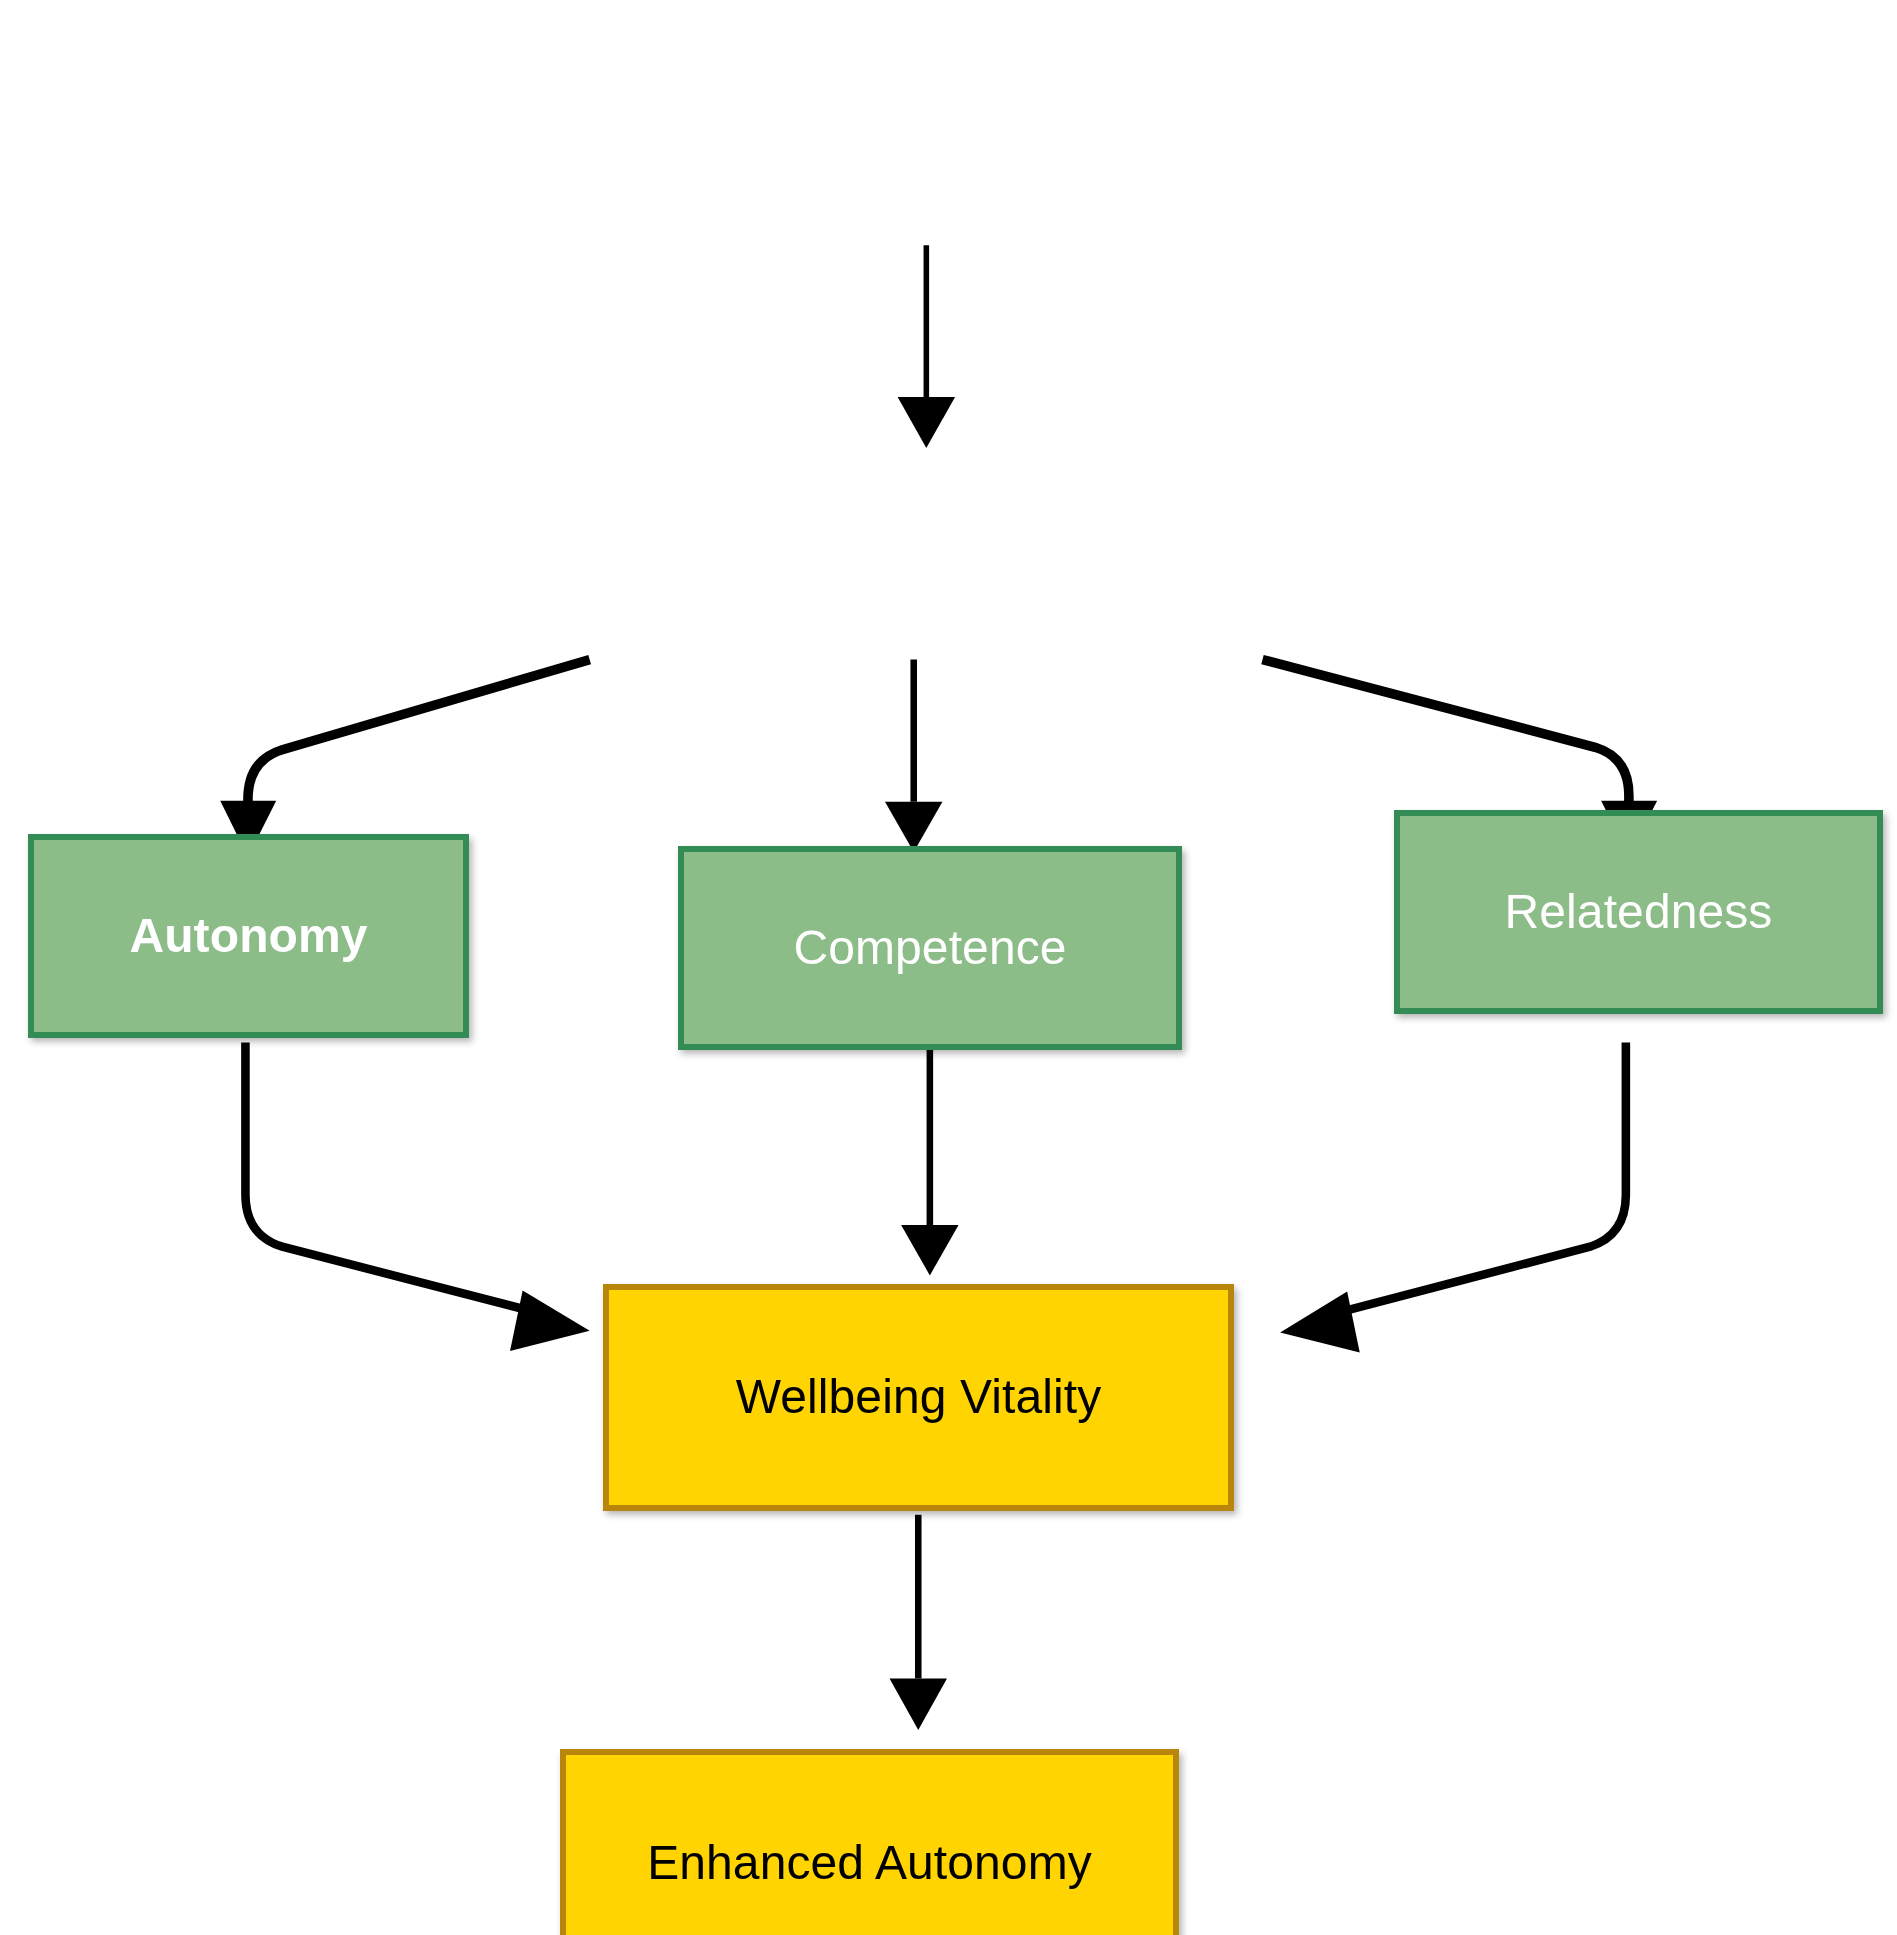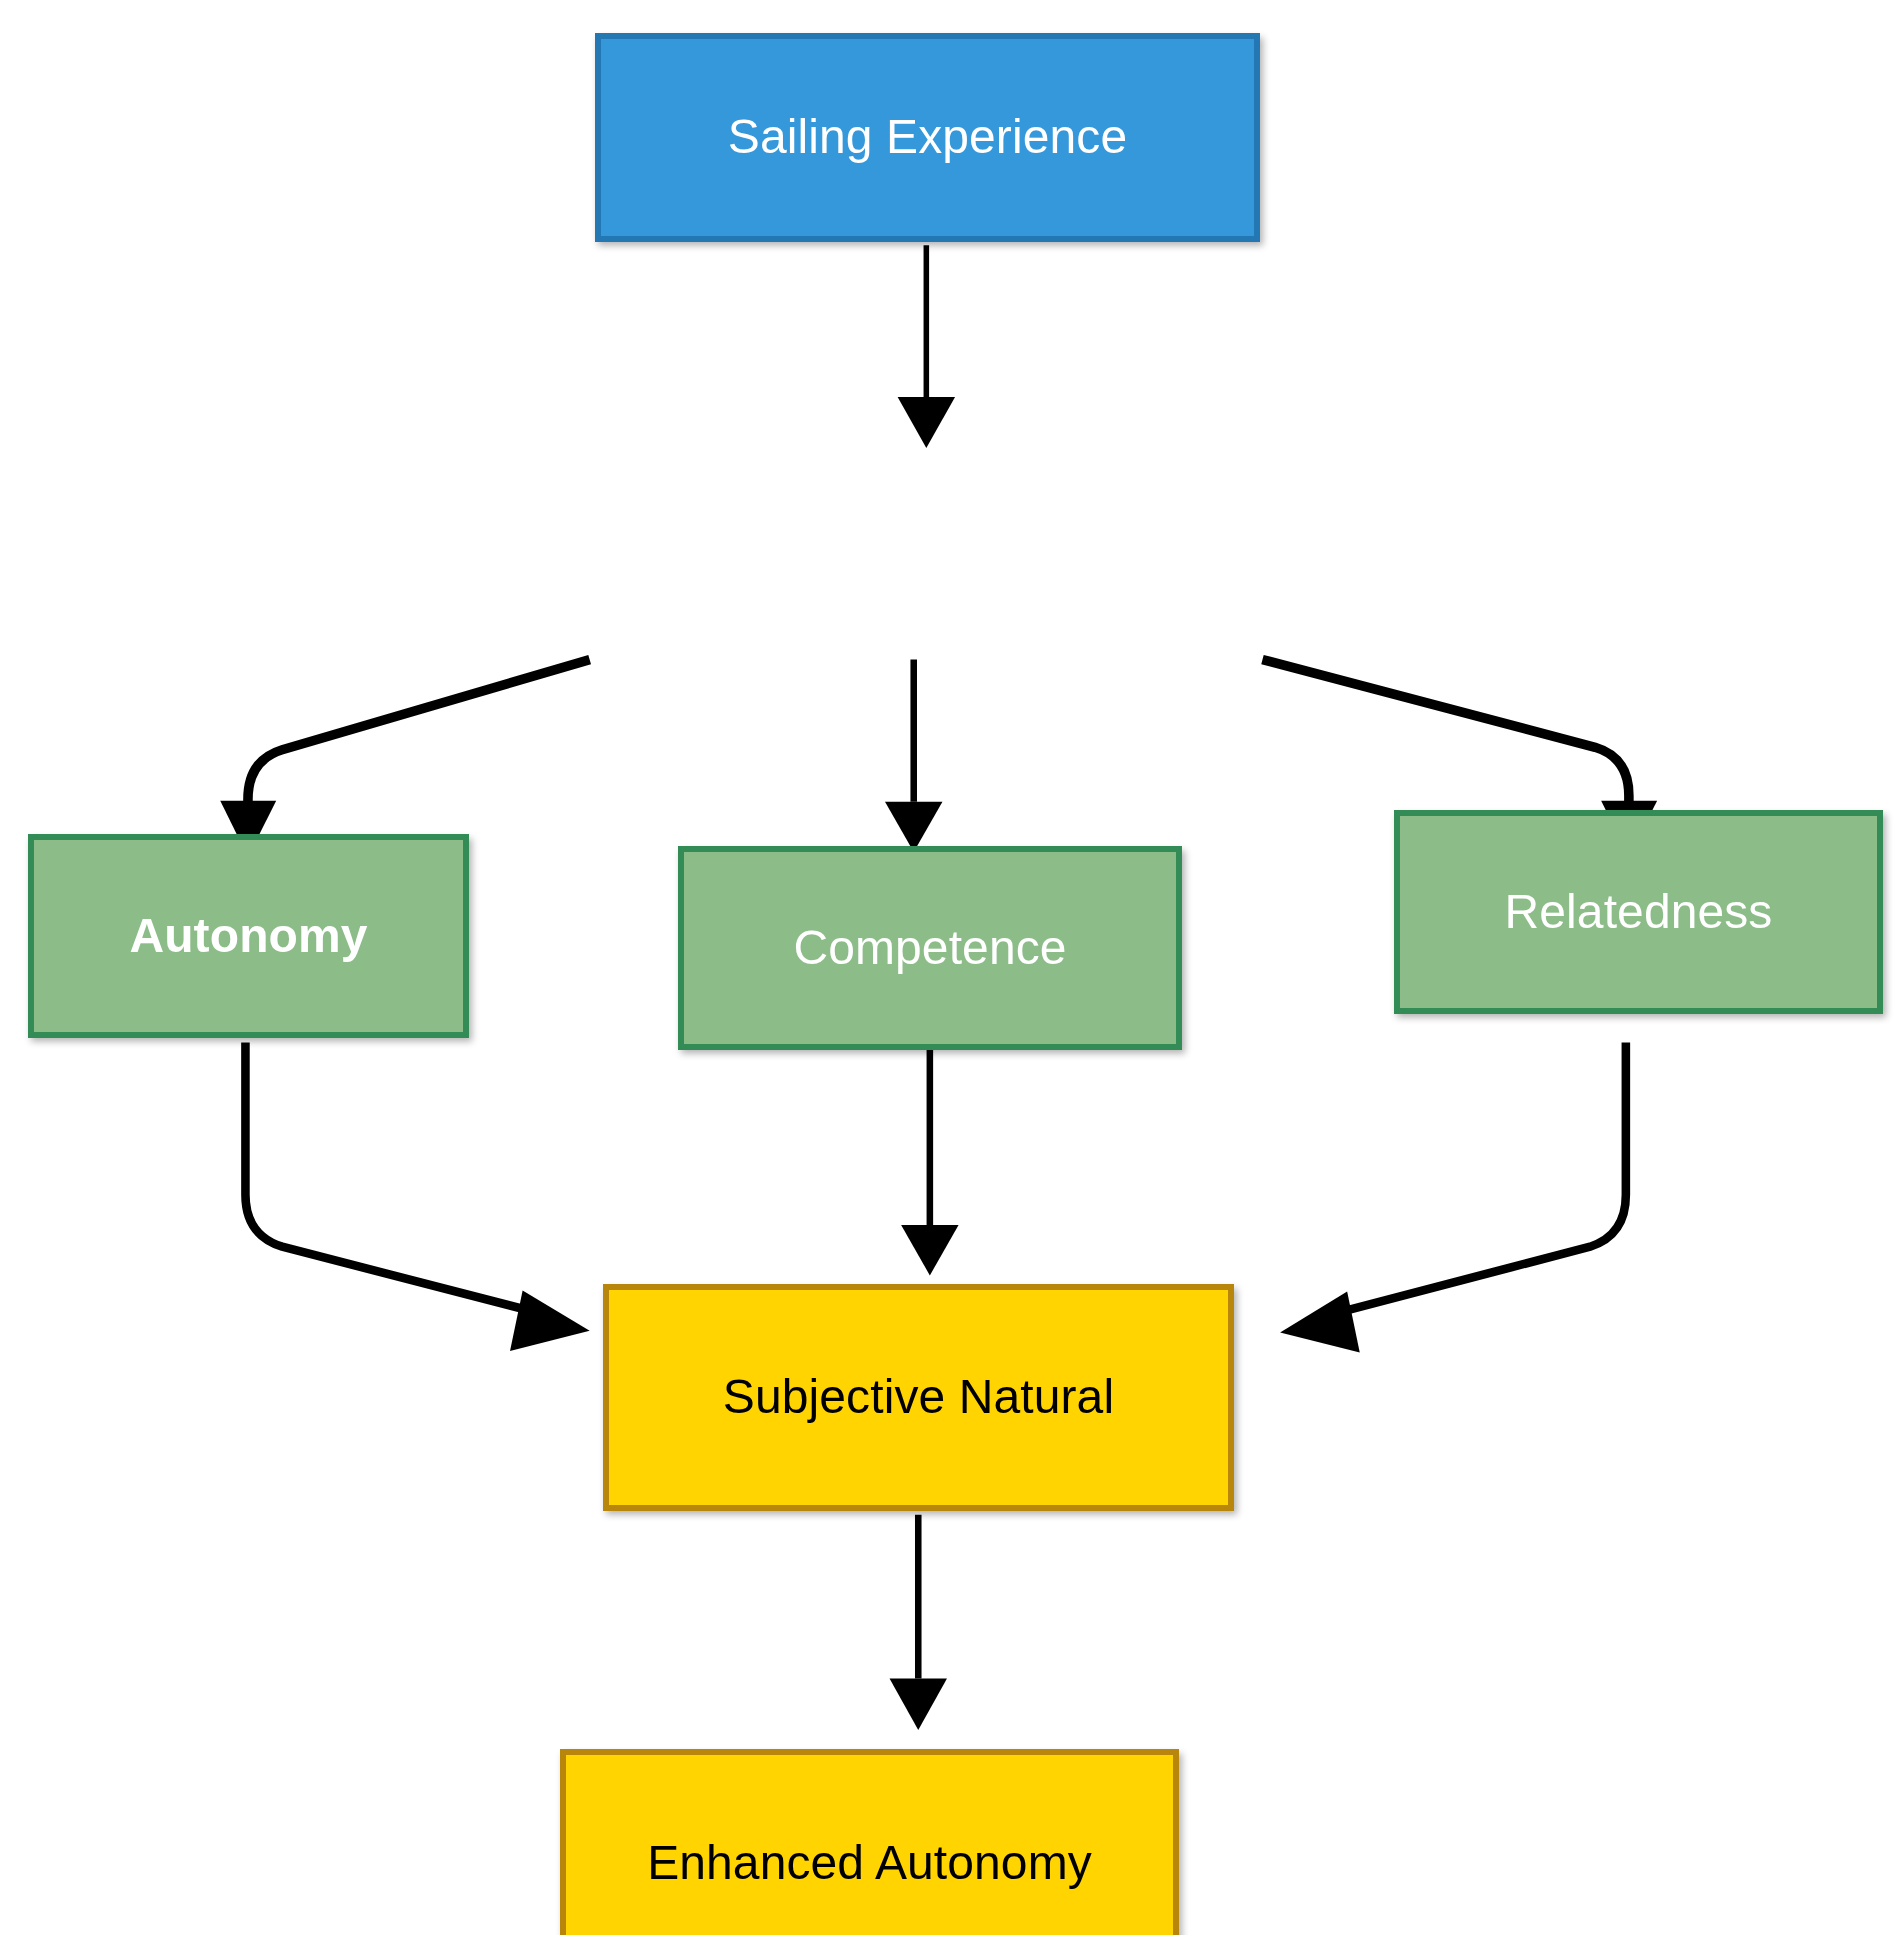--- a/index.html
+++ b/index.html
@@ -123,39 +123,36 @@
       <path d="M 3226 2068 L 3226 2370 Q 3226 2450 3155 2473 L 2600 2618" fill="none" stroke="#000000" stroke-width="17" stroke-linecap="butt"></path>
       <polygon points="2673,2562 2540,2643 2698,2683" fill="#000000"></polygon>
     </g>
 
     <g>
       <path d="M 1822 3005 L 1822 3330" fill="none" stroke="#000000" stroke-width="13"></path>
       <polygon points="1765,3330 1879,3330 1822,3432" fill="#000000"></polygon>
     </g>
   </svg>
 
-  <div class="node skin-blue-primary" id="node-sailing-experience">
-    <span class="node-label fs-xl">Sailing Experience</span>
-  </div>
 
 
   <div class="node skin-green" id="node-autonomy">
     <span class="node-label fs-xl">Autonomy</span>
   </div>
 
   <div class="node skin-green" id="node-competence">
     <span class="node-label fs-xl">Competence</span>
   </div>
 
   <div class="node skin-green" id="node-relatedness">
     <span class="node-label fs-xl">Relatedness</span>
   </div>
 
   <div class="node skin-yellow" id="node-subjective-vitality">
-    <span class="node-label fs-xl">Subjective Natural</span>
+    <span class="node-label fs-xl">Wellbeing Vitality</span>
   </div>
 
   <div class="node skin-yellow" id="node-enhanced-wellbeing">
     <span class="node-label fs-xl">Enhanced Autonomy</span>
   </div>
 
 </div>
 
 
 </body></html>

